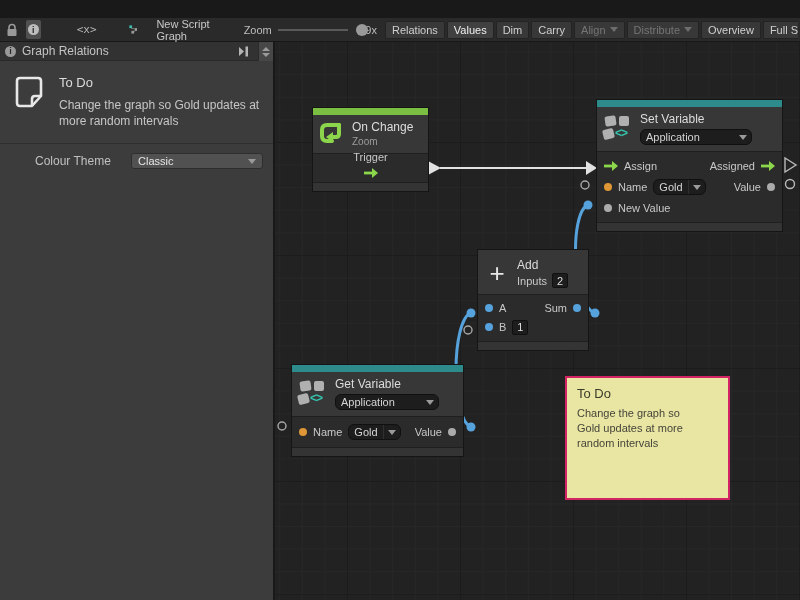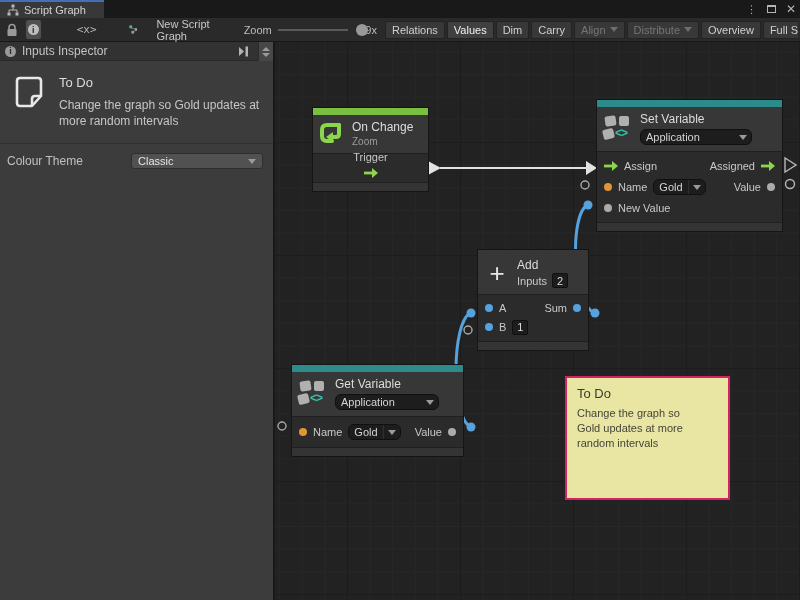--- a/index.html
+++ b/index.html
@@ -50,21 +50,21 @@
   .scrollarrows { position:absolute; right:0; top:0; width:15px; height:19px; background:#474747;
                   border-left:1px solid #2b2b2b; display:flex; flex-direction:column; align-items:center; justify-content:center; gap:2px; }
   .tri-up-s { width:0;height:0;border-left:4px solid transparent;border-right:4px solid transparent;border-bottom:4px solid #9a9a9a; }
   .tri-dn-s { width:0;height:0;border-left:4px solid transparent;border-right:4px solid transparent;border-top:4px solid #9a9a9a; }
   .todo-row { display:flex; gap:13px; padding:13px 10px 10px 12px; }
   .todo-texts { flex:1; }
   .todo-title { font-size:13px; color:#dcdcdc; margin-top:1px; margin-bottom:7px; }
   .todo-desc { font-size:12px; color:#c6c6c6; line-height:1.35; }
   .insp-divider { height:1px; background:#2f2f2f; margin-top:4px; }
   .theme-row { display:flex; align-items:center; justify-content:space-between; padding:9px 10px 0 7px; }
-  .theme-label { font-size:12px; color:#c0c0c0; }
+  .theme-label { font-size:12px; color:#c0c0c0;margin-left:28px; }
   .select { width:132px; height:16px; background:#515151; border:1px solid #2e2e2e; border-radius:3px;
             display:flex; align-items:center; justify-content:space-between; padding:0 6px; font-size:11px; color:#e6e6e6; }
 
   
   .canvas { position:absolute; left:275px; top:42px; width:525px; height:558px; background:#222222;
             background-image:
               linear-gradient(#1c1c1c 1px, transparent 1px),
               linear-gradient(90deg,#1c1c1c 1px, transparent 1px),
               linear-gradient(#272727 1px, transparent 1px),
               linear-gradient(90deg,#272727 1px, transparent 1px);
@@ -105,36 +105,20 @@
   .sticky { position:absolute; left:290px; top:334px; width:165px; height:124px; z-index:2;
             background:#e9e5a3; border:2px solid #d42365; padding:8px 10px; }
   .sticky .s-title { font-size:13px; color:#3b3b2b; margin-bottom:5px; }
   .sticky .s-text { font-size:11px; color:#45453a; line-height:1.35; width:115px; }
 </style>
 </head>
 <body>
 
 <div class="window">
 
-  <div class="tabbar">
-    <div class="tab">
-      <svg width="12" height="12" viewBox="0 0 12 12">
-        <rect x="4.5" y="0.5" width="3" height="3" fill="#b8b8b8"></rect>
-        <rect x="0.5" y="8.5" width="3" height="3" fill="#b8b8b8"></rect>
-        <rect x="8.5" y="8.5" width="3" height="3" fill="#b8b8b8"></rect>
-        <path d="M6 3.5 V6 M2 8.5 V6 H10 V8.5" stroke="#b8b8b8" fill="none"></path>
-      </svg>
-      <span>Script Graph</span>
-    </div>
-    <div class="winctrl">
-      <span class="dots3">⋮</span>
-      <span class="maxbox"></span>
-      <span class="closex">✕</span>
-    </div>
-  </div>
 
   <div class="toolbar">
     <span class="tb-icon lock">
       <svg width="12" height="14" viewBox="0 0 12 14">
         <path d="M3 6 V4.5 a3 3 0 0 1 6 0 V6" stroke="#9a9a9a" stroke-width="1.6" fill="none"></path>
         <rect x="1.5" y="6" width="9" height="7" rx="1" fill="#9a9a9a"></rect>
       </svg>
     </span>
     <span class="tb-icon infobtn">
       <span class="icircle">i</span>
@@ -180,21 +164,21 @@
       <span>Overview</span>
       </span>
     <span class="tbtn clipped">
       <span>Full S</span>
       </span>
   </div>
 
   <div class="sidebar">
     <div class="insp-header">
       <span class="icircle">i</span>
-      <span>Inputs Inspector</span>
+      <span>Graph Relations</span>
       <span class="panelbtn">
         <svg width="12" height="11" viewBox="0 0 12 11">
           <path d="M2 1 l5 4.5 -5 4.5 z" fill="#b5b5b5"></path>
           <rect x="8.5" y="0.5" width="2.5" height="10" fill="#b5b5b5"></rect>
         </svg>
       </span>
       <span class="scrollarrows">
         <span class="tri-up-s"></span>
         <span class="tri-dn-s"></span>
       </span>

